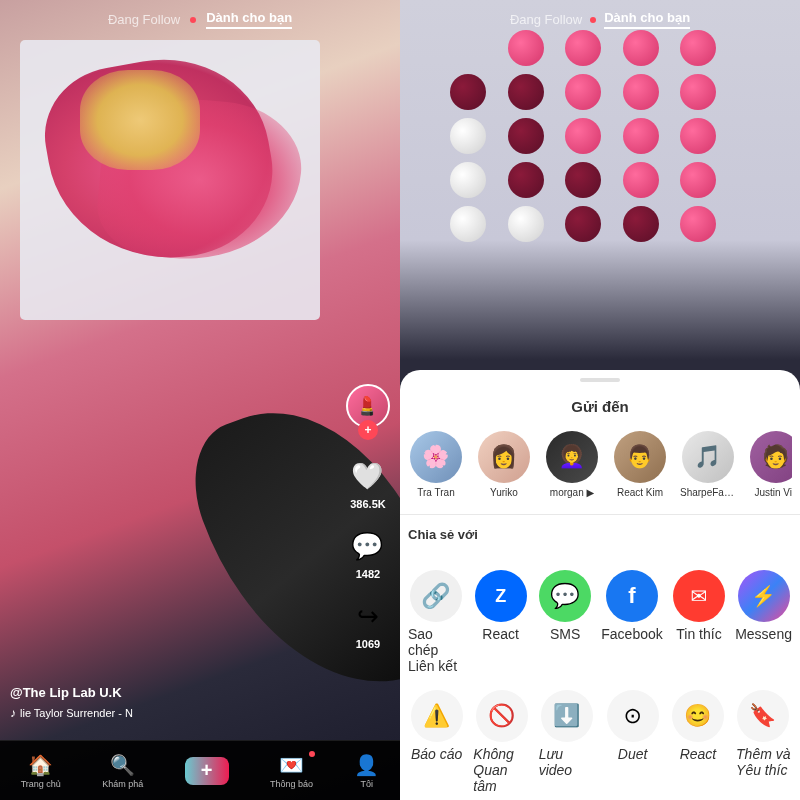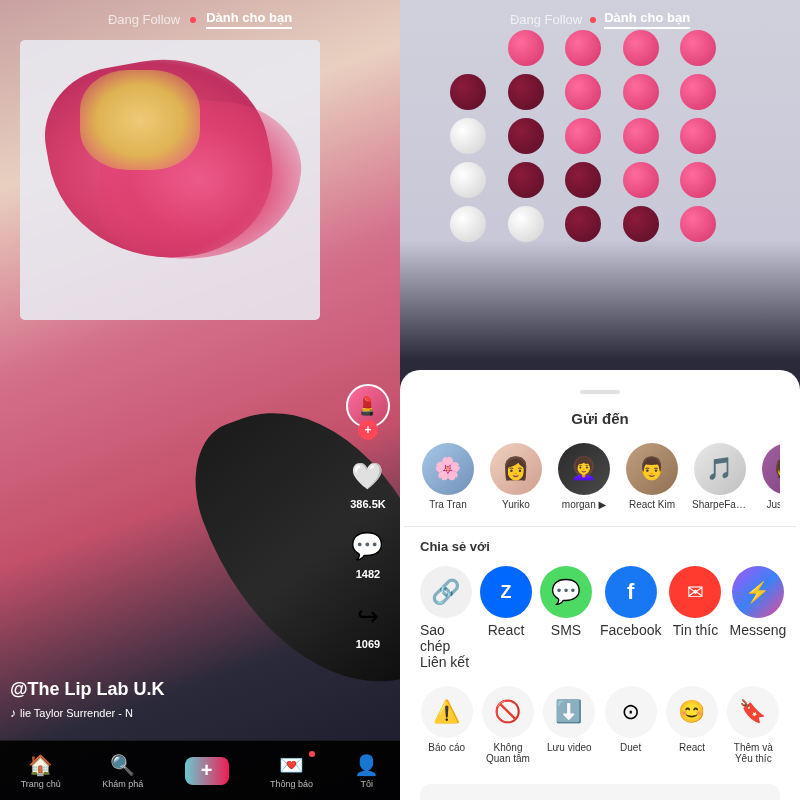--- a/index.html
+++ b/index.html
@@ -191,21 +191,21 @@
     
     .bottom-text {
       position: absolute;
       bottom: 80px;
       left: 10px;
       right: 60px;
     }
 
     .user-handle {
       color: #fff;
-      font-size: 18px;
+      font-size: 13px;
       font-weight: 700;
       margin-bottom: 4px;
     }
 
     .caption {
       color: #fff;
       font-size: 12px;
       line-height: 1.4;
     }
 
@@ -347,21 +347,21 @@
 
     
     .share-sheet {
       position: absolute;
       bottom: 0;
       left: 0;
       right: 0;
       height: 430px;
       background: #fff;
       border-radius: 20px 20px 0 0;
-      padding: 20px;
+      padding: 8px;
       z-index: 10;
     }
 
     .sheet-handle {
       width: 40px;
       height: 4px;
       background: #e0e0e0;
       border-radius: 2px;
       margin: 0 auto 16px;
     }
@@ -409,21 +409,21 @@
       max-width: 56px;
       overflow: hidden;
       text-overflow: ellipsis;
       white-space: nowrap;
     }
 
     .section-title {
       font-size: 13px;
       font-weight: 600;
       color: #333;
-      margin-bottom: 12px;
+      margin-bottom: 28px;
     }
 
     .share-options-row {
       display: flex;
       gap: 8px;
       justify-content: space-between;
       margin-bottom: 16px;
     }
 
     .share-option {
@@ -470,23 +470,24 @@
       height: 52px;
       border-radius: 50%;
       background: #f5f5f5;
       display: flex;
       align-items: center;
       justify-content: center;
       font-size: 22px;
     }
 
     .action-label {
-      font-size: 10px;
+      font-size: 14px;
       color: #333;
-      text-align: center;
+      text-align: left;
+      font-style: italic;
     }
 
     .cancel-btn {
       width: 100%;
       height: 44px;
       background: #f5f5f5;
       border-radius: 10px;
       display: flex;
       align-items: center;
       justify-content: center;

